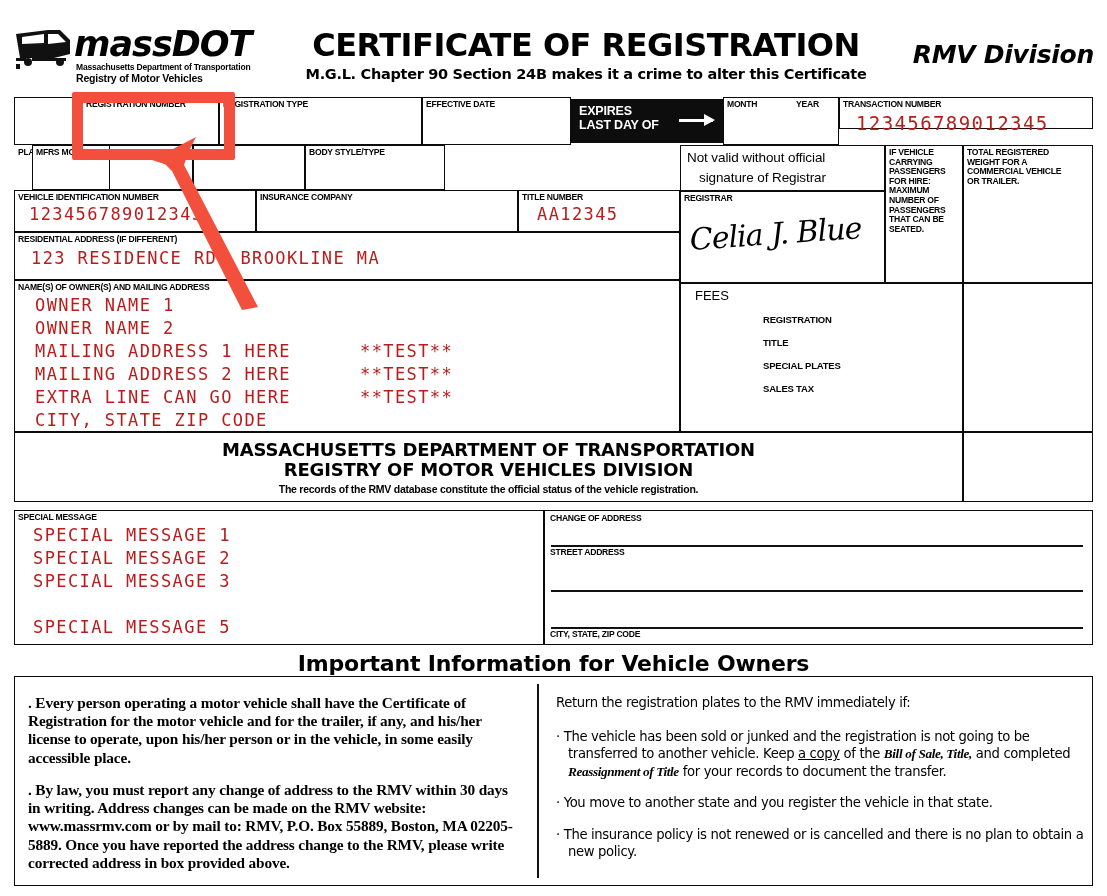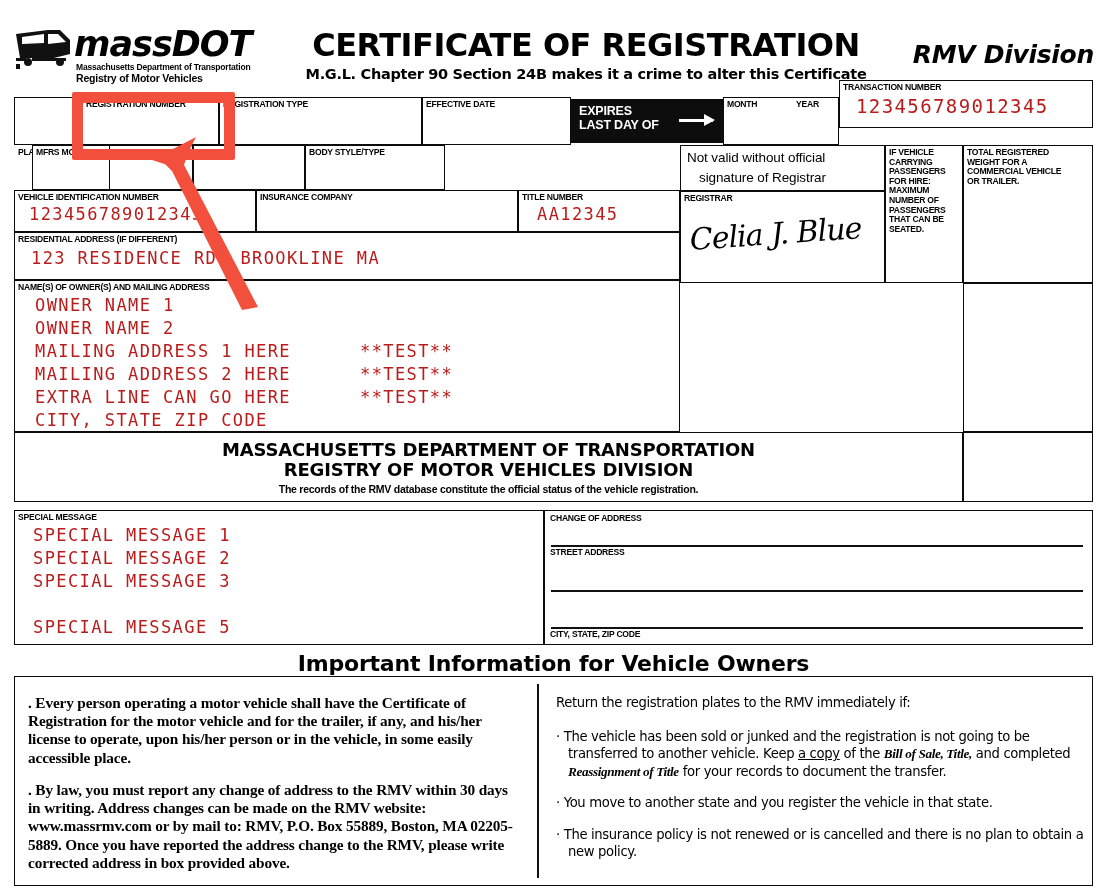--- a/index.html
+++ b/index.html
@@ -112,21 +112,21 @@
   </div>
   <div class="expires" style="left:571px;top:99px;width:152px;height:44px;">
     <div class="e1">EXPIRES</div>
     <div class="e2">LAST DAY OF</div>
     <div class="arrow"></div>
   </div>
   <div class="bx" style="left:723px;top:97px;width:116px;height:48px;">
     <div class="lbl" style="left:3px;top:2px;">MONTH</div>
     <div class="lbl" style="left:72px;top:2px;">YEAR</div>
   </div>
-  <div class="bx" style="left:839px;top:80px;width:254px;height:48px;">
+  <div class="bx" style="left:839px;top:97px;width:254px;height:32px;">
     <div class="lbl" style="left:3px;top:2px;">TRANSACTION NUMBER</div>
     <div class="val" style="left:16px;top:14px;font-size:19px;">123456789012345</div>
   </div>
 
   <div class="bx" style="left:32px;top:145px;width:95px;height:45px;">
     <div class="lbl" style="left:3px;top:2px;">MFRS MODEL YEAR</div>
   </div>
   <div class="bx" style="left:109px;top:145px;width:84px;height:45px;">
     <div class="lbl" style="left:3px;top:2px;">MAKE</div>
   </div>
@@ -186,20 +186,27 @@
     <div class="val" style="left:20px;top:37px;">OWNER NAME 2</div>
     <div class="val" style="left:20px;top:60px;">MAILING ADDRESS 1 HERE</div>
     <div class="val" style="left:20px;top:83px;">MAILING ADDRESS 2 HERE</div>
     <div class="val" style="left:20px;top:106px;">EXTRA LINE CAN GO HERE</div>
     <div class="val" style="left:20px;top:129px;">CITY, STATE ZIP CODE</div>
     <div class="val" style="left:345px;top:60px;">**TEST**</div>
     <div class="val" style="left:345px;top:83px;">**TEST**</div>
     <div class="val" style="left:345px;top:106px;">**TEST**</div>
   </div>
 
+  <div class="bx" style="left:680px;top:283px;width:283px;height:149px;border-left:1.6px solid #0b0b0b;">
+    <div class="fees-title" style="left:14px;top:4px;">FEES</div>
+    <div class="fees-item" style="left:82px;top:30px;">REGISTRATION</div>
+    <div class="fees-item" style="left:82px;top:53px;">TITLE</div>
+    <div class="fees-item" style="left:82px;top:76px;">SPECIAL PLATES</div>
+    <div class="fees-item" style="left:82px;top:99px;">SALES TAX</div>
+  </div>
   <div class="bx" style="left:963px;top:283px;width:130px;height:149px;"></div>
 
   <div class="bx" style="left:14px;top:432px;width:949px;height:70px;">
     <div class="dept1" style="top:6px;">MASSACHUSETTS DEPARTMENT OF TRANSPORTATION</div>
     <div class="dept2" style="top:26px;">REGISTRY OF MOTOR VEHICLES DIVISION</div>
     <div class="dept3" style="top:50px;">The records of the RMV database constitute the official status of the vehicle registration.</div>
   </div>
   <div class="bx" style="left:963px;top:432px;width:130px;height:70px;"></div>
 
   <div class="bx" style="left:14px;top:510px;width:530px;height:135px;">

